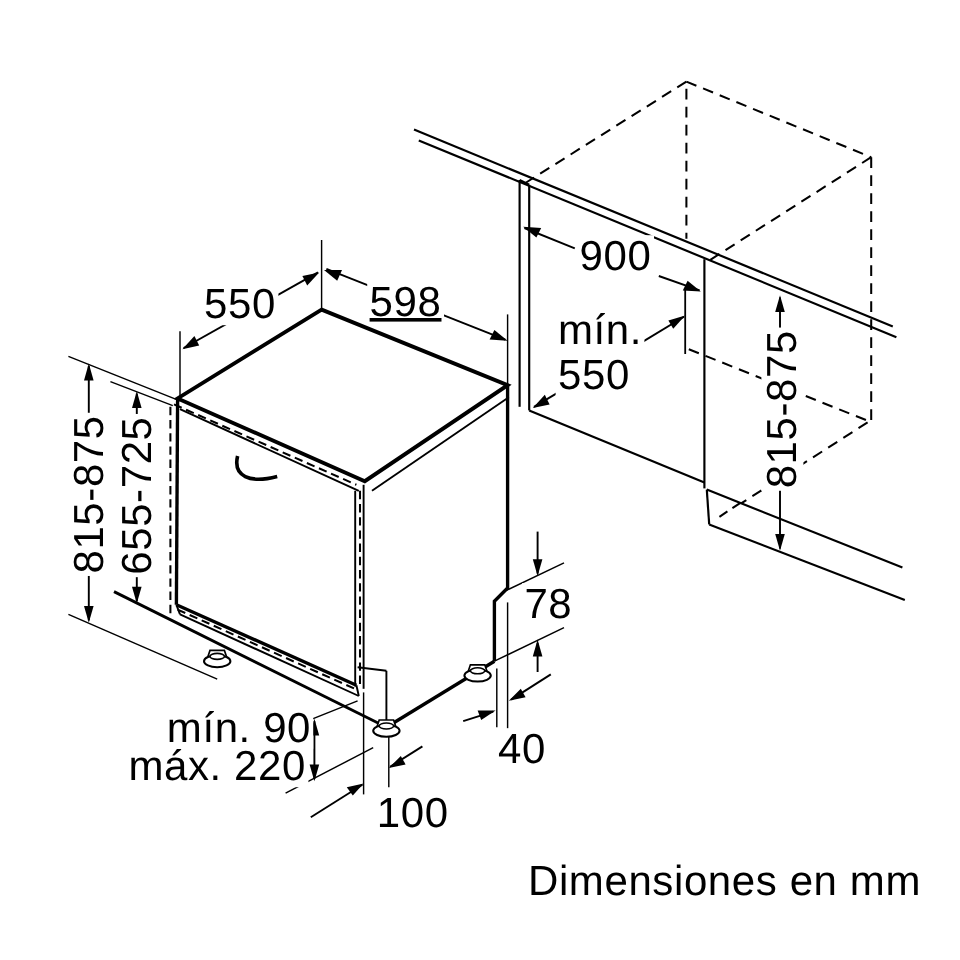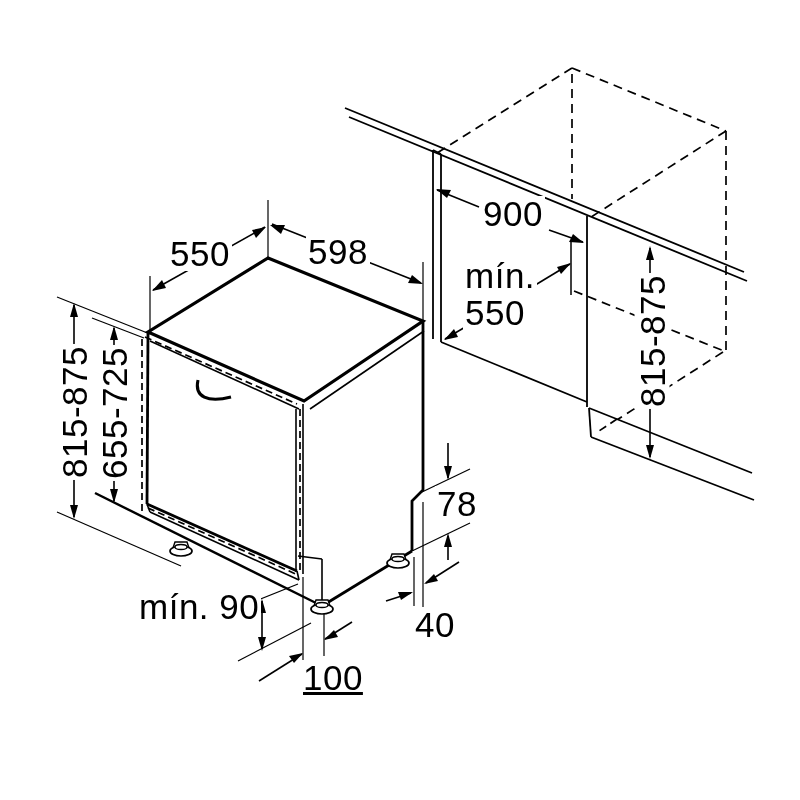--- a/index.html
+++ b/index.html
@@ -174,31 +174,33 @@
       <polygon points="262,599 258,613 266,613"></polygon>
       <polygon points="262,651 258,637 266,637"></polygon>
       <polygon points="413,592 401,600 398,592"></polygon>
       <polygon points="424,584 434,574 438,581"></polygon>
       <polygon points="303,653 289,656 294,663"></polygon>
       <polygon points="324,640 334,630 338,637"></polygon>
     </g>
   </svg>
 
   <div class="lbl" style="left:168px; top:236px;">550</div>
-  <div class="lbl" style="left:306px; top:234px;">598</div>
+  <div class="lbl" style="left:306px; top:234px;text-decoration:underline;">598</div>
   <div class="lbl" style="left:481px; top:196px;">900</div>
 
   <div class="lbl twoline" style="left:463px; top:258px;">
     <span>mín.</span>
     <span>550</span>
   </div>
 
   <div class="lbl rot" style="left:74px; top:412px;">815-875</div>
   <div class="lbl rot" style="left:114px; top:413px;">655-725</div>
   <div class="lbl rot" style="left:652px; top:341px;">815-875</div>
 
   <div class="lbl" style="left:435px; top:486px;">78</div>
   <div class="lbl" style="left:413px; top:607px;">40</div>
 
   <div class="lbl" style="left:105px; top:589px;margin-left:32px;">mín. 90</div>
-  <div class="lbl" style="left:301px; top:660px;text-decoration:underline;">100</div>
-
+  <div class="lbl" style="left:105px; top:621px;">máx. 220</div>
+  <div class="lbl" style="left:312px; top:660px;">100</div>
+
+  <div class="caption" style="left:440px; top:715px;">Dimensiones en mm</div>
 </div>
 
 </body></html>

